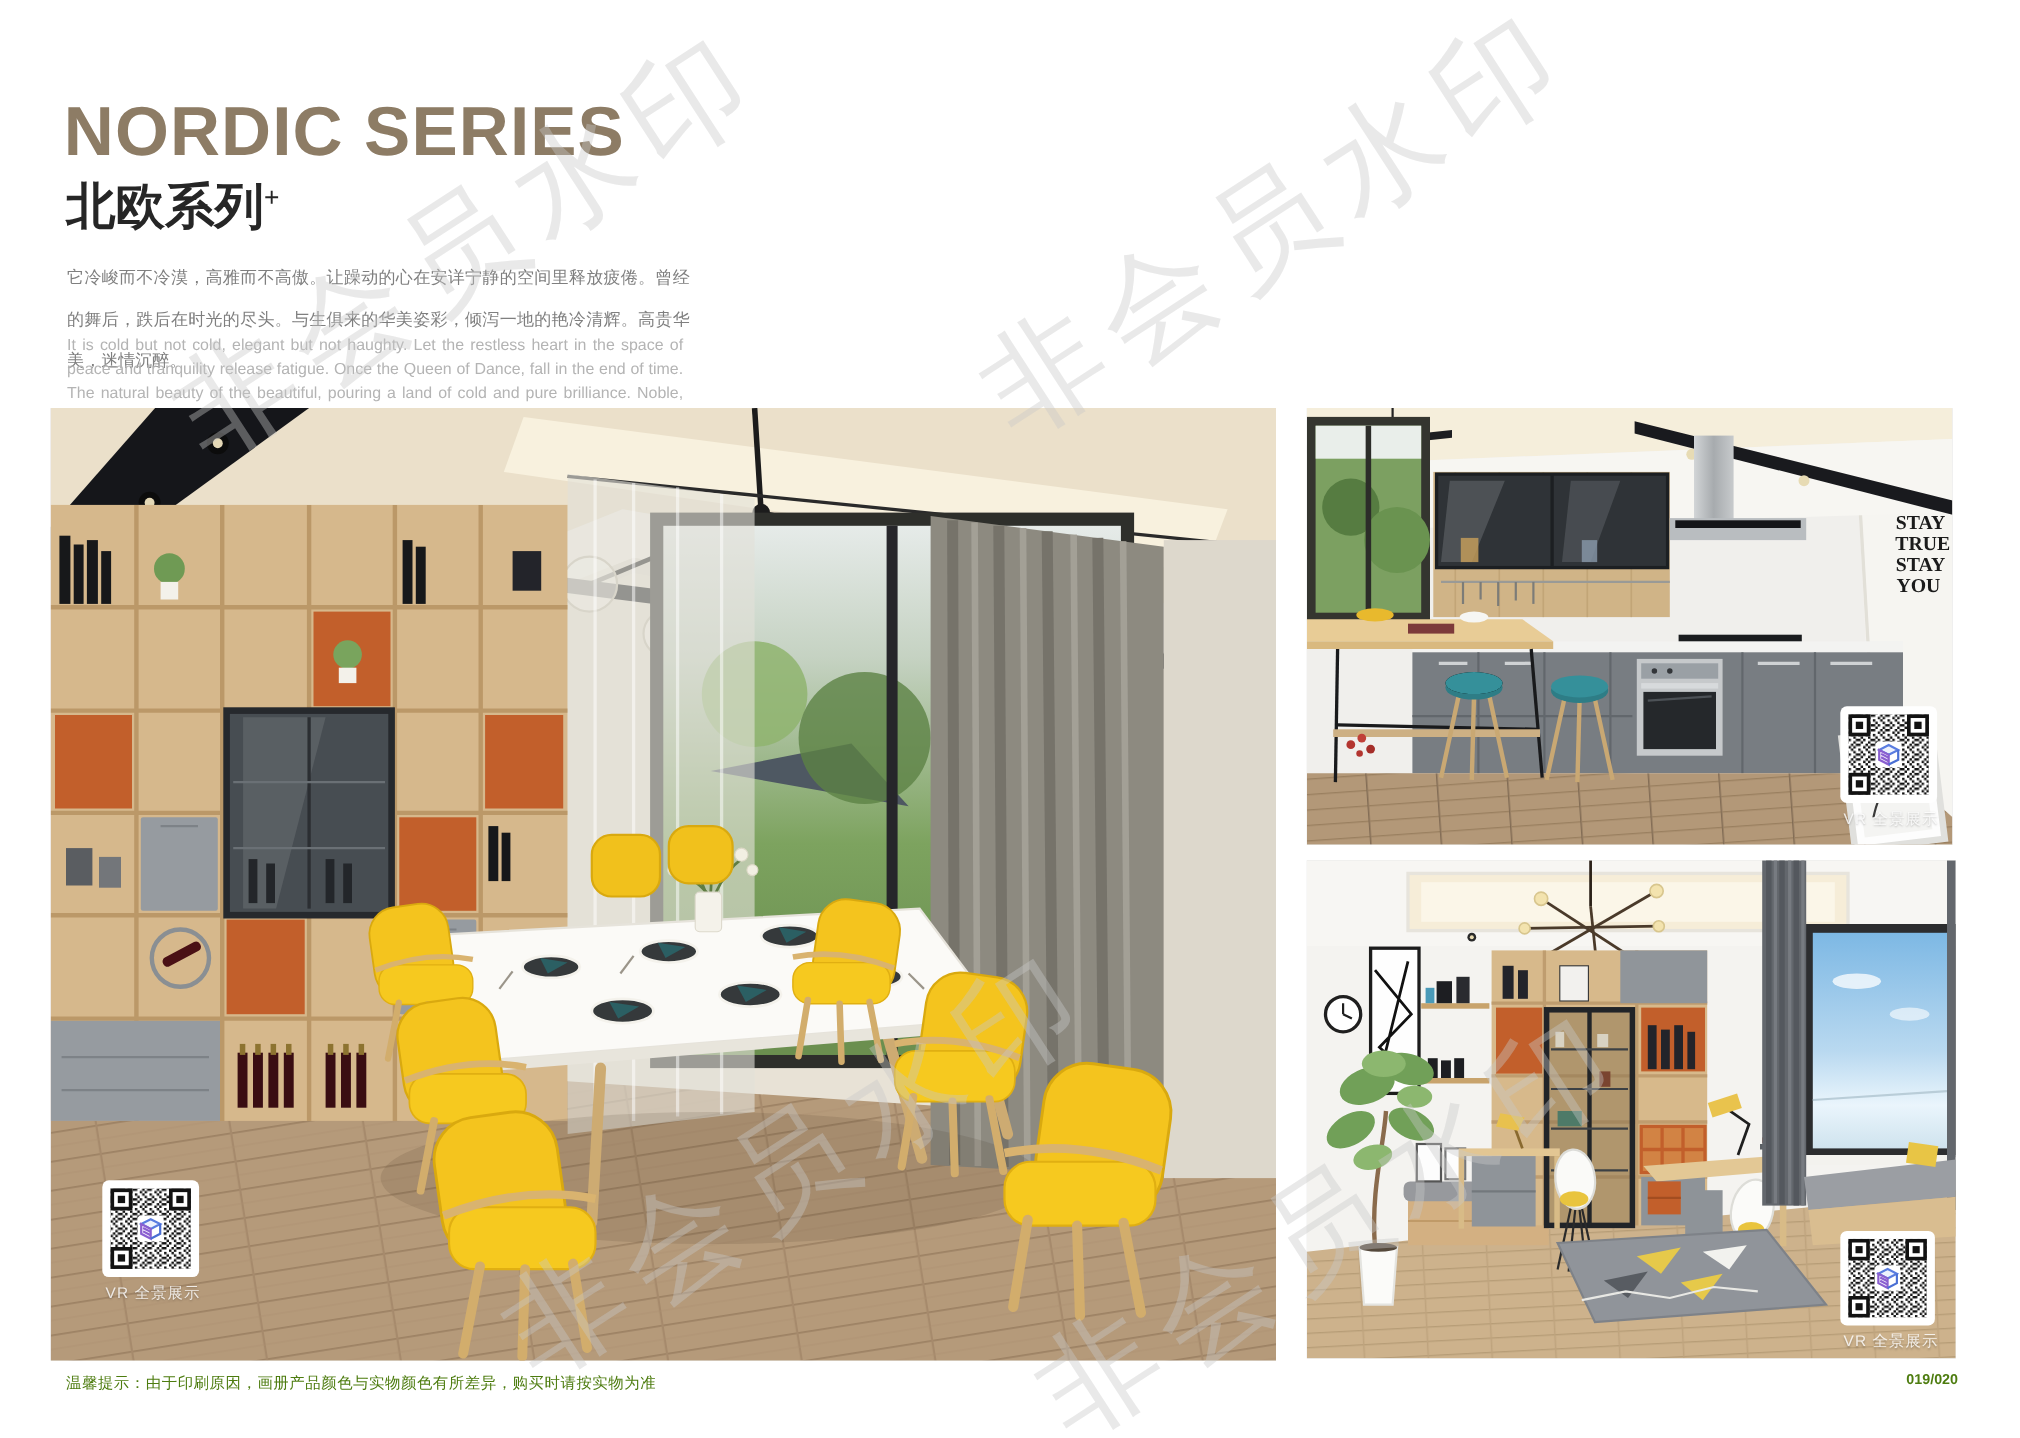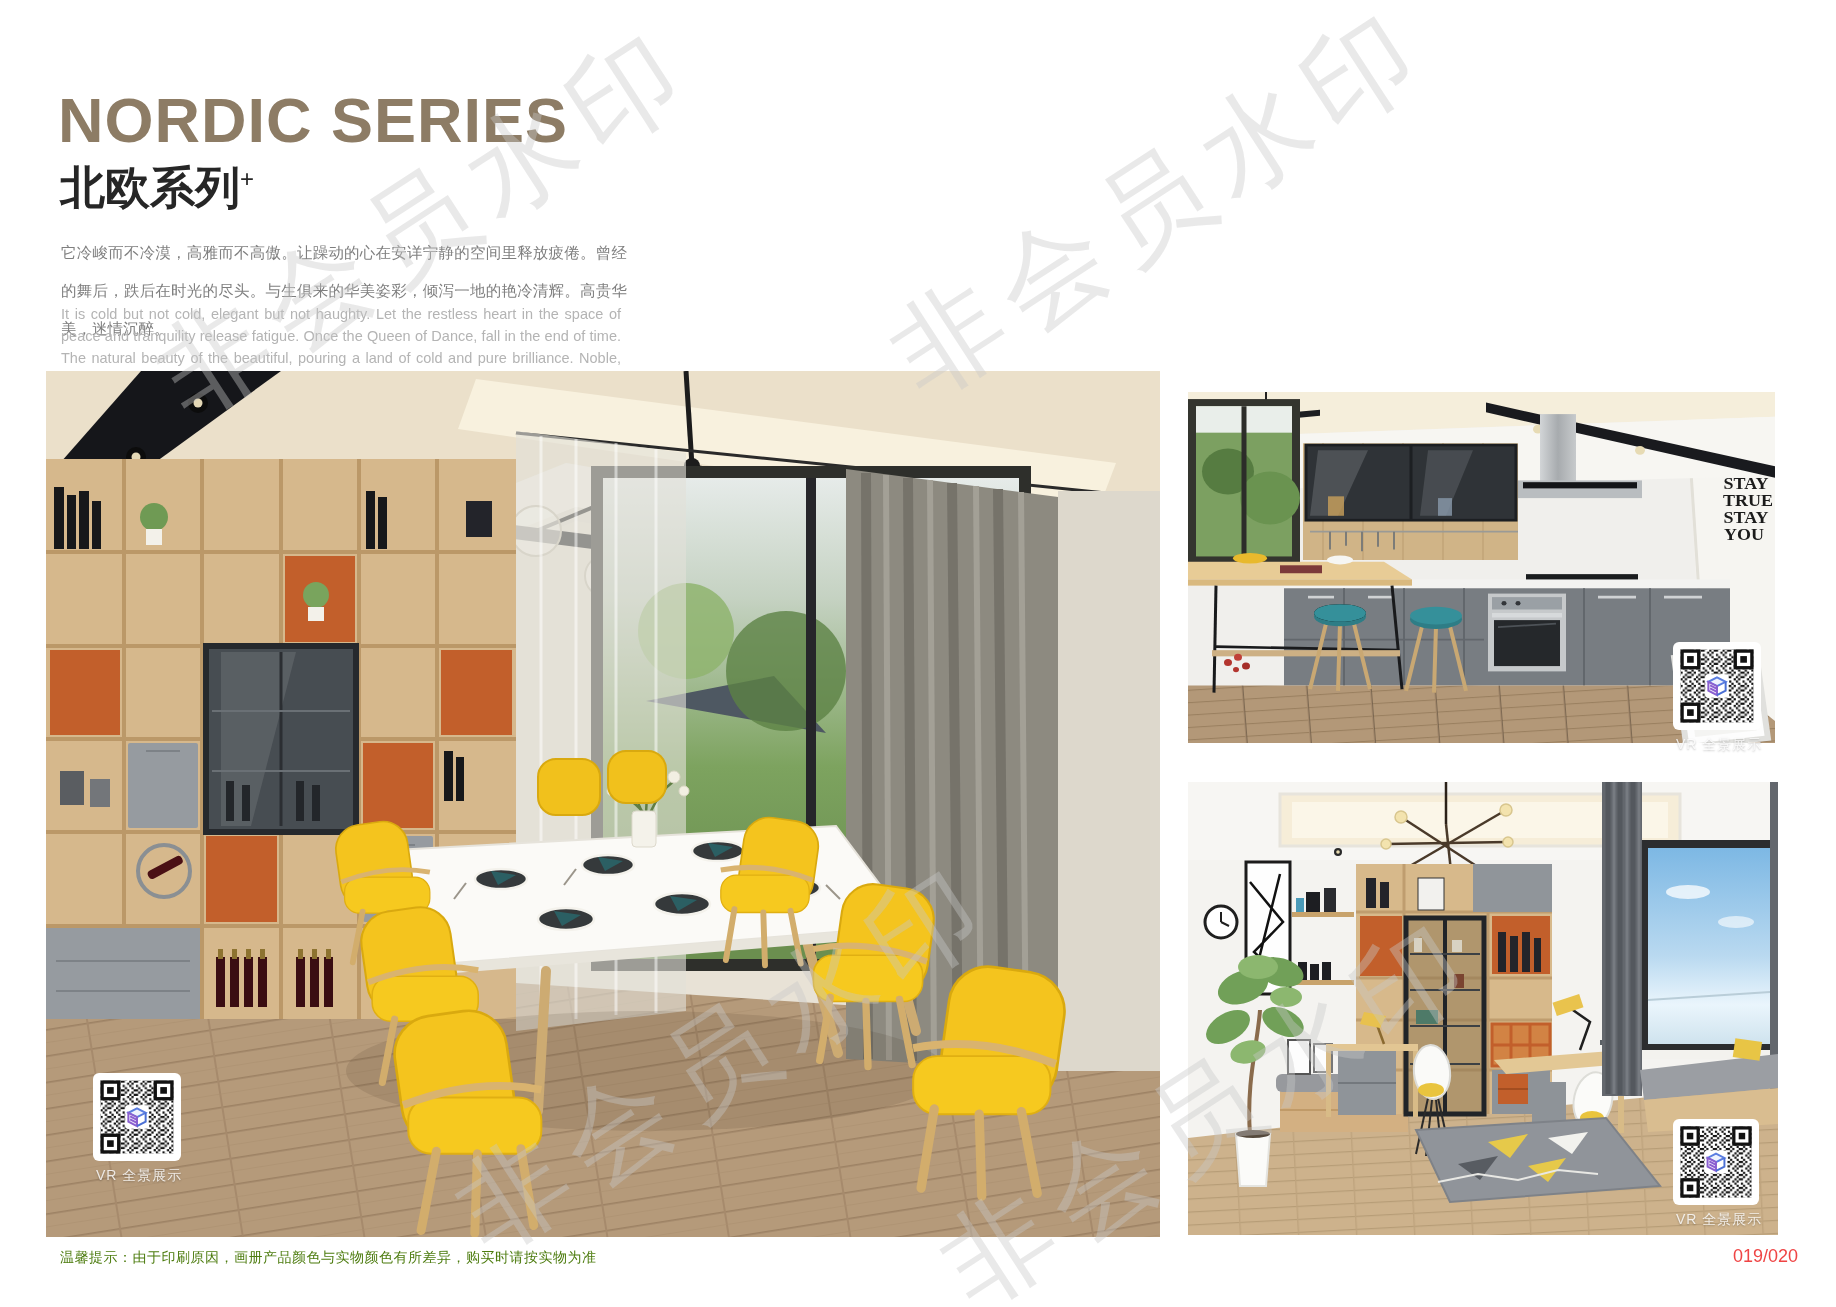--- a/index.html
+++ b/index.html
@@ -11,21 +11,21 @@
   .title-zh{position:absolute;left:60px;top:158px;font-size:45px;color:#262626;font-weight:600;}
   .title-zh sup{font-size:24px;font-weight:400;}
   .para-zh{position:absolute;left:61px;top:234px;width:566px;font-size:15.5px;line-height:38px;
            color:#7f7f7f;text-align:justify;}
   .para-en{position:absolute;left:61px;top:303px;width:560px;font-size:14.5px;line-height:22px;
            color:#b4b4b4;text-align:justify;}
   
   .photo{position:absolute;overflow:hidden;background:#ddd;}
   .photo svg{display:block;width:100%;height:100%;}
   .photo-main{left:46px;top:371px;width:1114px;height:866px;}
-  .photo-kitchen{left:1188px;top:392px;width:587px;height:351px;}
+  .photo-kitchen{left:1188px;top:371px;width:587px;height:397px;}
   .photo-study{left:1188px;top:782px;width:590px;height:453px;}
   
   .qr{position:absolute;z-index:10;background:#fff;border-radius:3px;box-shadow:0 0 0 3px #fff;}
   .qr svg{display:block;width:100%;height:100%;}
   .qr-1{left:96px;top:1076px;width:82px;height:82px;}
   .qr-2{left:1676px;top:645px;width:82px;height:82px;}
   .qr-3{left:1676px;top:1122px;width:80px;height:80px;}
   .vr-label{position:absolute;z-index:10;font-size:14px;letter-spacing:1px;
             color:rgba(255,255,255,0.82);text-shadow:0 1px 2px rgba(0,0,0,0.25);}
   .vr-1{left:96px;top:1167px;}
@@ -33,21 +33,21 @@
   .vr-3{left:1676px;top:1211px;}
   
   .wm{position:absolute;z-index:5;font-size:108px;letter-spacing:14px;white-space:nowrap;
       color:rgba(200,200,200,0.40);transform:rotate(-33deg);pointer-events:none;font-weight:400;}
   .wm-1{left:120px;top:150px;}
   .wm-2{left:855px;top:130px;}
   .wm-3{left:420px;top:985px;}
   .wm-4{left:905px;top:1040px;}
   
   .footer-note{position:absolute;left:60px;top:1249px;font-size:14px;color:#4d7c0f;letter-spacing:.5px;}
-  .page-number{position:absolute;left:1733px;top:1246px;font-size:18px;color:#ef4444;}
+  .page-number{position:absolute;left:1733px;top:1246px;font-size:13px;color:#4d7c0f;font-weight:bold;}
 </style>
 </head>
 <body>
 
 <div class="page">
 
   <svg width="0" height="0" style="position:absolute" aria-hidden="true">
     <defs>
       <pattern id="qrm" width="6" height="6" patternUnits="userSpaceOnUse">
         <rect width="6" height="6" fill="#fff"></rect>

